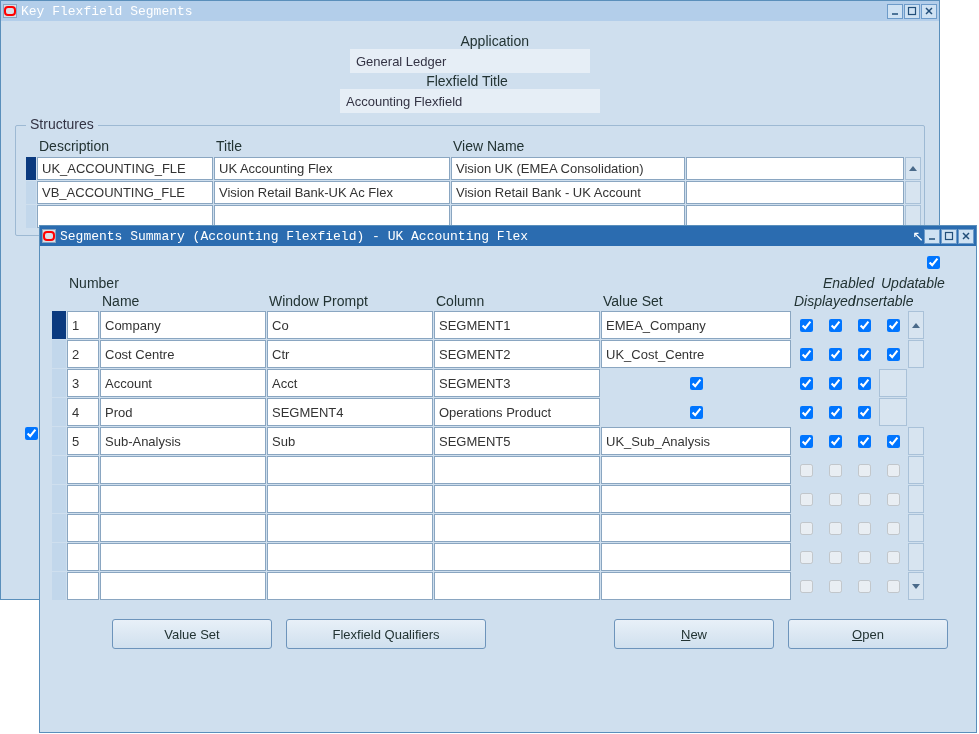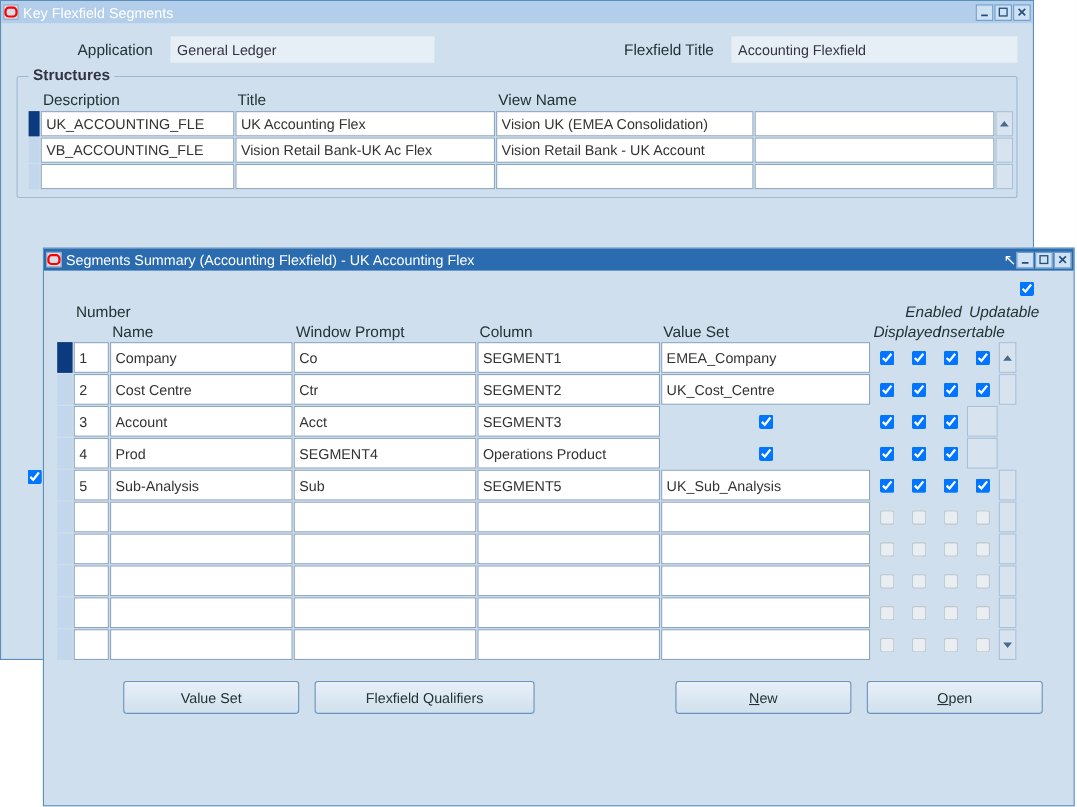--- a/index.html
+++ b/index.html
@@ -56,21 +56,21 @@
     justify-content: center;
     margin-right: 4px;
   }
   .titlebar .oracle-icon::after {
     content: "";
     width: 8px; height: 6px;
     border: 2px solid #f00;
     border-radius: 4px;
     display: block;
   }
-  .titlebar .title-text { flex: 1; }
+  .titlebar .title-text { flex: 1; font-family: Liberation Mono, monospace; }
   .titlebar .win-controls { display: flex; gap: 1px; }
   .titlebar .win-btn {
     width: 16px; height: 15px;
     background: #cfe2f3;
     border: 1px solid #6d9bc9;
     display: flex;
     align-items: center;
     justify-content: center;
     color: #224f7a;
     font-size: 10px;
@@ -99,21 +99,20 @@
     padding: 10px 10px 6px 10px;
     position: relative;
   }
   .fieldset > .legend {
     position: absolute;
     top: -10px; left: 10px;
     background: #cfdfee;
     padding: 0 4px;
     color: #334;
     font-size: 14px;
-    font-weight: bold;
   }
   .struct-headers, .struct-row {
     display: grid;
     grid-template-columns: 10px 176px 236px 234px 218px 16px;
     gap: 1px;
     align-items: center;
     margin-bottom: 1px;
   }
   .struct-headers .hcell {
     font-size: 14px;
@@ -260,21 +259,21 @@
       <div class="win-btn">
           <svg viewBox="0 0 10 10">
             <line x1="2" y1="2" x2="8" y2="8" stroke="#224f7a" stroke-width="1.5"></line>
             <line x1="8" y1="2" x2="2" y2="8" stroke="#224f7a" stroke-width="1.5"></line>
           </svg>
         </div>
     </div>
   </div>
 
   <div class="body-pad">
-    <div class="row" style="gap:10px;">
+    <div class="row" style="flex-direction:column;">
       <span class="label" style="width:130px;text-align:right;padding-right:6px;font-size:14px;">Application</span>
       <input class="readonly-field" style="width: 240px;" readonly="" value="General Ledger">
       <span style="flex:1"></span>
       <span class="label" style="padding-right:6px;font-size:14px;">Flexfield Title</span>
       <input class="readonly-field" style="width: 260px;" readonly="" value="Accounting Flexfield">
     </div>
 
     <div class="fieldset">
       <span class="legend">Structures</span>
 

